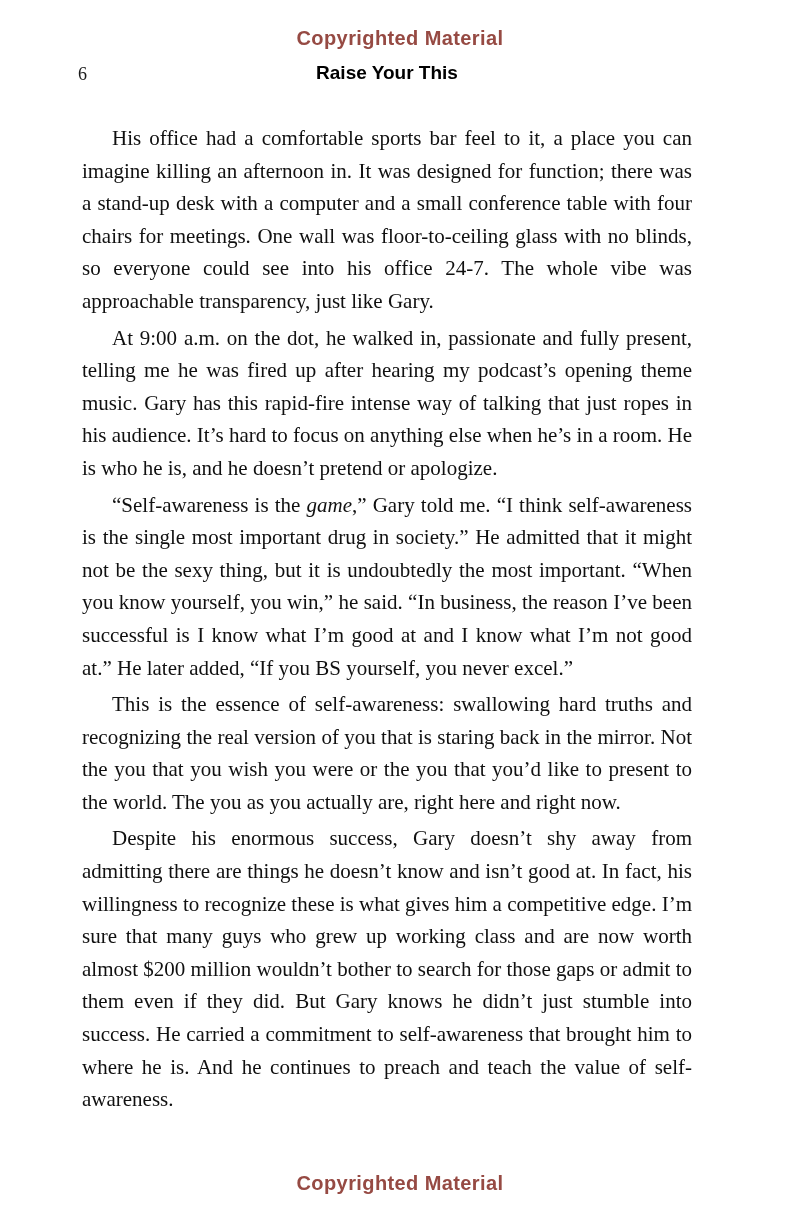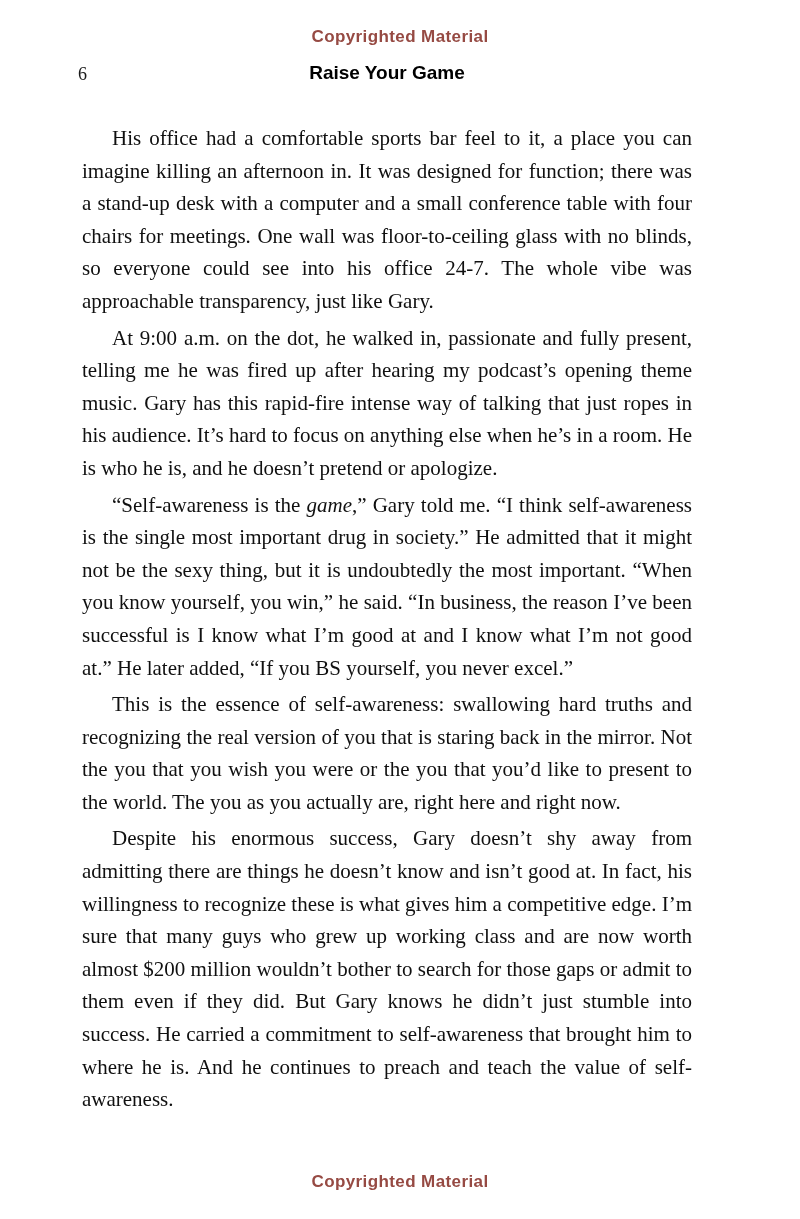--- a/index.html
+++ b/index.html
@@ -14,21 +14,21 @@
     font-family: "Liberation Serif", serif;
     color: #111111;
   }
   .copyright-banner {
     position: absolute;
     left: 0;
     width: 100%;
     text-align: center;
     font-family: "Liberation Sans", sans-serif;
     font-weight: 700;
-    font-size: 17px;
+    font-size: 20px;
     letter-spacing: 0.4px;
   }
   .copyright-top { top: 27px; }
   .copyright-bottom { top: 1172px; }
   .page-header {
     position: absolute;
     top: 62px;
     left: 78px;
     right: 104px;
     height: 26px;
@@ -68,21 +68,21 @@
 </style>
 </head>
 <body>
 
 <div class="page">
 
   <div class="copyright-banner copyright-top" style="color: rgb(150, 74, 67);">Copyrighted Material</div>
 
   <div class="page-header">
     <span class="page-number">6</span>
-    <span class="running-title">Raise Your Game</span>
+    <span class="running-title">Raise Your This</span>
   </div>
 
   <div class="body-text">
       <p><span>His office had a comfortable sports bar feel to it, a place you can imagine killing an afternoon in. It was designed for function; there was a stand-up desk with a computer and a small conference table with four chairs for meetings. One wall was floor-to-ceiling glass with no blinds, so everyone could see into his office 24-7. The whole vibe was approachable transparency, just like Gary.</span></p>
       <p><span>At 9:00 a.m. on the dot, he walked in, passionate and fully present, telling me he was fired up after hearing my podcast’s opening theme music. Gary has this rapid-fire intense way of talking that just ropes in his audience. It’s hard to focus on anything else when he’s in a room. He is who he is, and he doesn’t pretend or apologize.</span></p>
       <p><span>“Self-awareness is the </span><span style="font-style: italic;">game</span><span>,” Gary told me. “I think self-awareness is the single most important drug in society.” He admitted that it might not be the sexy thing, but it is undoubtedly the most important. “When you know yourself, you win,” he said. “In business, the reason I’ve been successful is I know what I’m good at and I know what I’m not good at.” He later added, “If you BS yourself, you never excel.”</span></p>
       <p><span>This is the essence of self-awareness: swallowing hard truths and recognizing the real version of you that is staring back in the mirror. Not the you that you wish you were or the you that you’d like to present to the world. The you as you actually are, right here and right now.</span></p>
       <p><span>Despite his enormous success, Gary doesn’t shy away from admitting there are things he doesn’t know and isn’t good at. In fact, his willingness to recognize these is what gives him a competitive edge. I’m sure that many guys who grew up working class and are now worth almost $200 million wouldn’t bother to search for those gaps or admit to them even if they did. But Gary knows he didn’t just stumble into success. He carried a commitment to self-awareness that brought him to where he is. And he continues to preach and teach the value of self-awareness.</span></p>
     </div>
 

